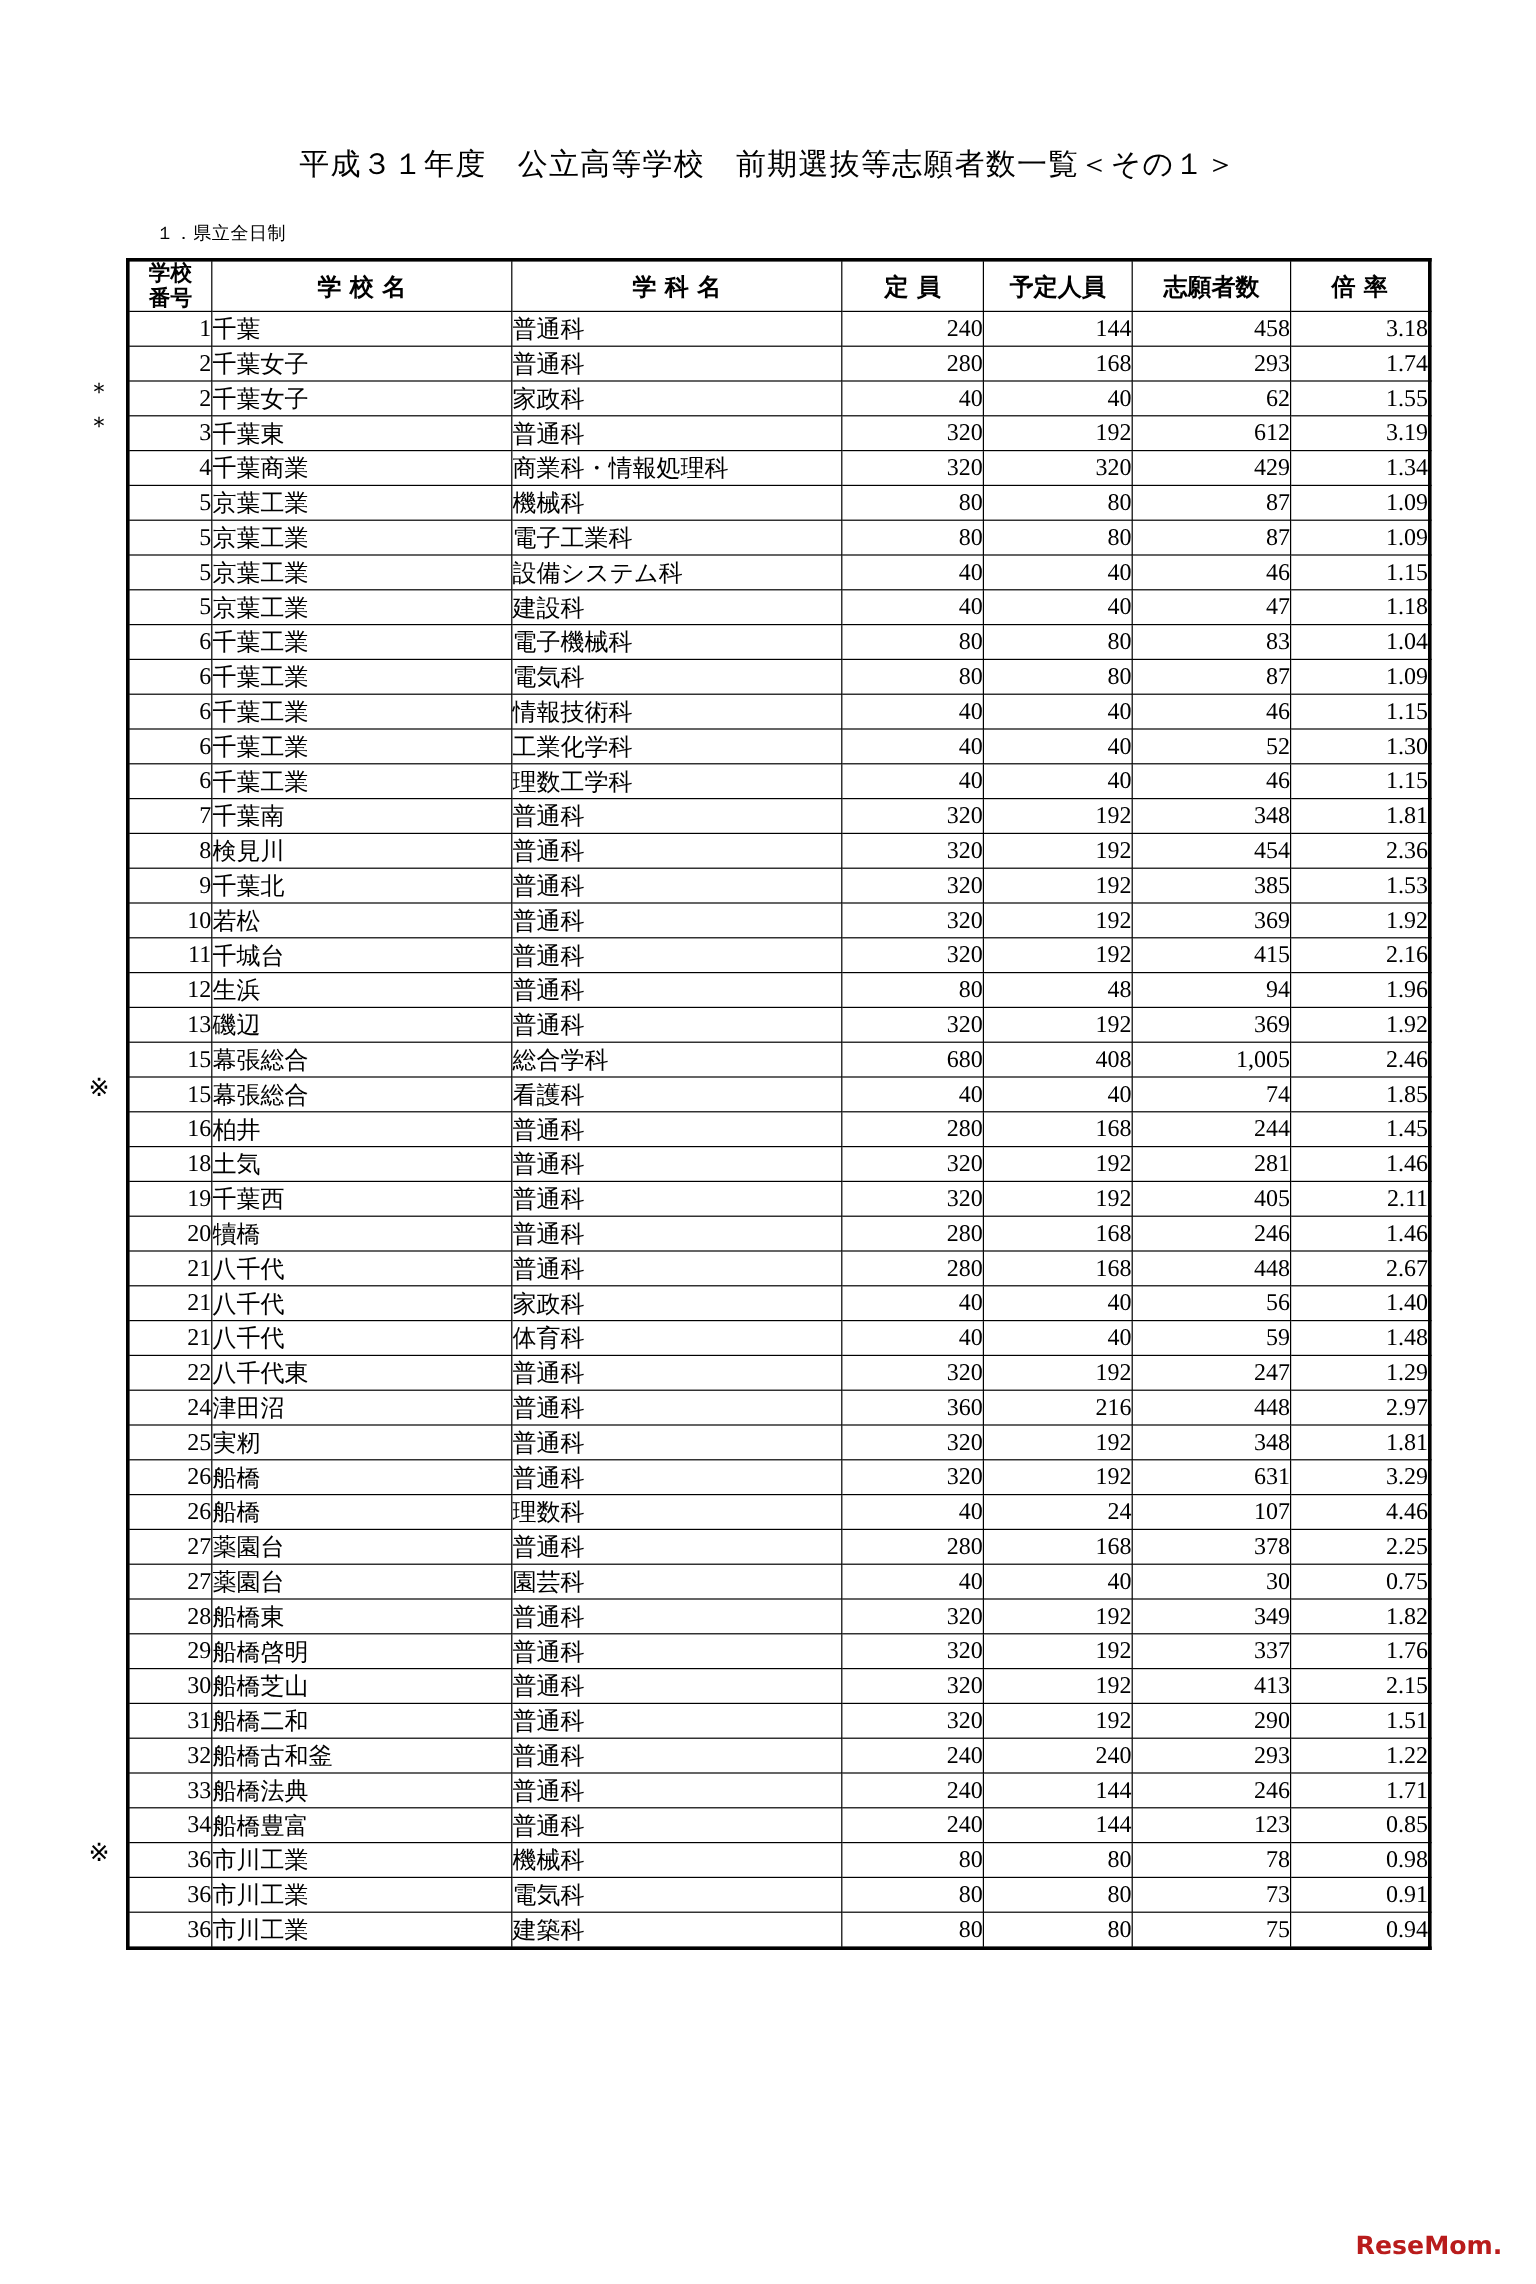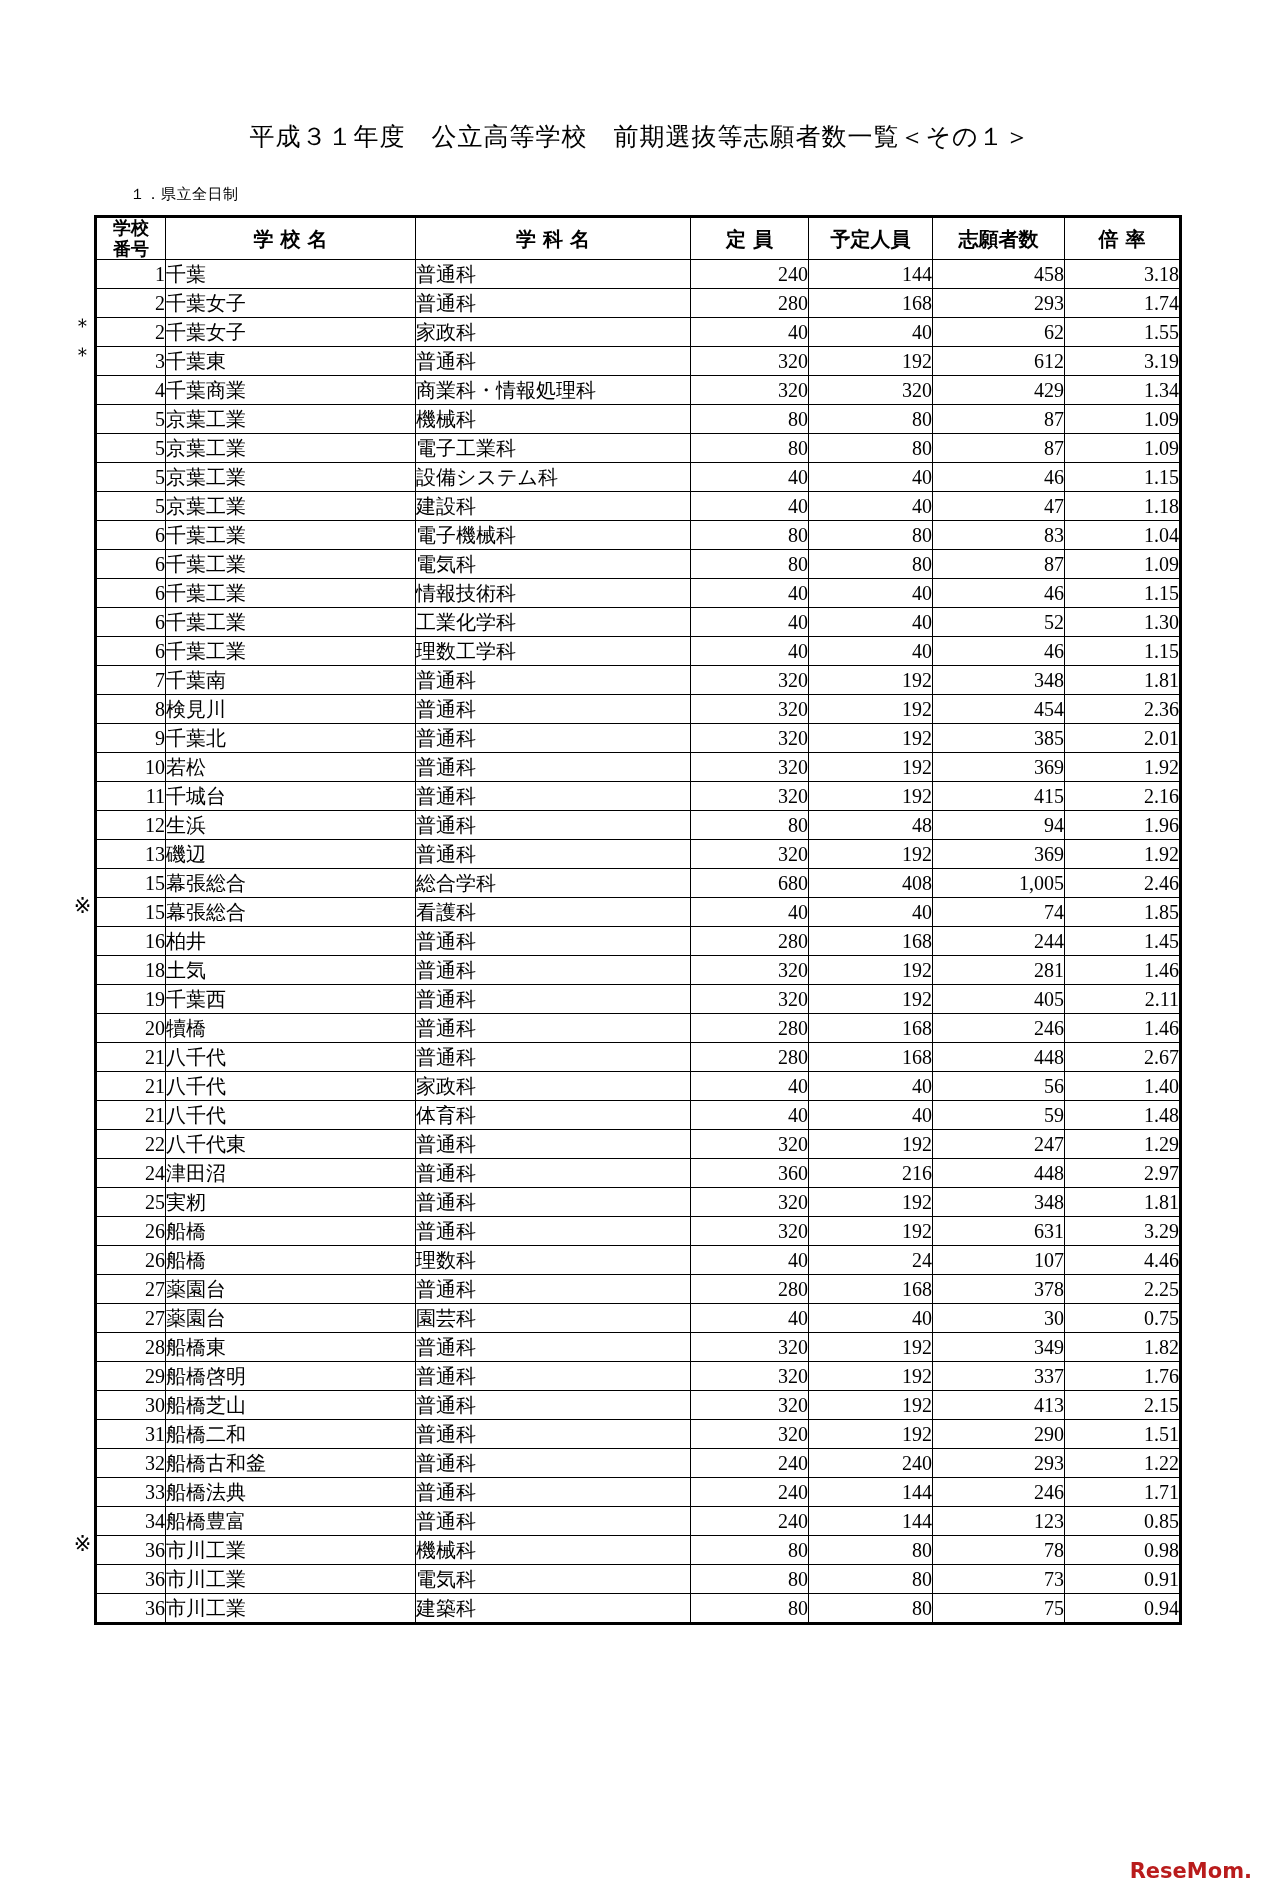--- a/index.html
+++ b/index.html
@@ -45,21 +45,21 @@
     letter-spacing: 0.5px;
     white-space: pre;
     font-family: Liberation Serif, serif;
     margin-left: 12px;
   }
 
   
   .table-wrap {
     position: absolute;
     top: 215px;
-    left: 94px;
+    left: 105px;
     width: 1085px;
   }
 
   table.main-table {
     border-collapse: collapse;
     width: 1085px;
     table-layout: fixed;
     border: 3px solid #000;
   }
 
@@ -381,21 +381,21 @@
             <td class="num">454</td>
             <td class="num">2.36</td>
           </tr>
           <tr>
             <td class="no">9</td>
             <td class="txt">千葉北</td>
             <td class="txt">普通科</td>
             <td class="num">320</td>
             <td class="num">192</td>
             <td class="num">385</td>
-            <td class="num">2.01</td>
+            <td class="num">1.53</td>
           </tr>
           <tr>
             <td class="no">10</td>
             <td class="txt">若松</td>
             <td class="txt">普通科</td>
             <td class="num">320</td>
             <td class="num">192</td>
             <td class="num">369</td>
             <td class="num">1.92</td>
           </tr>

